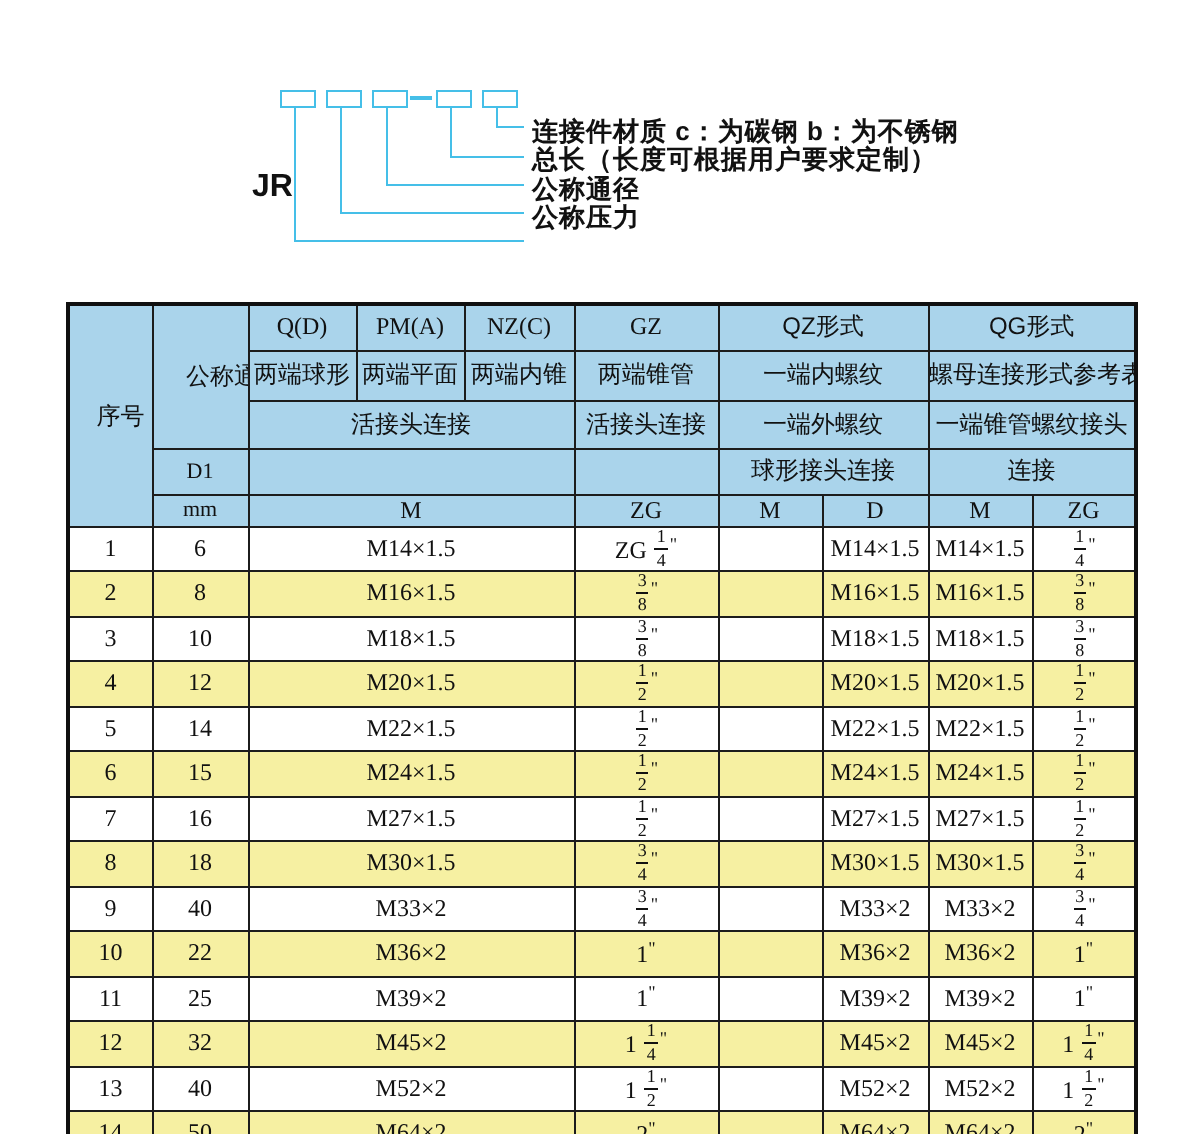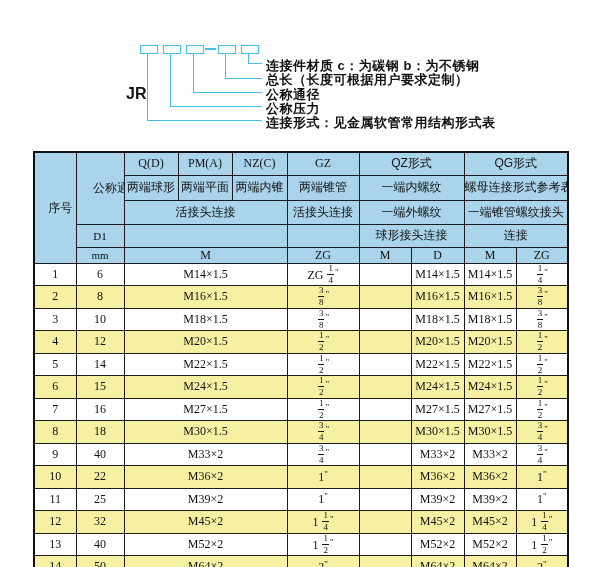--- a/index.html
+++ b/index.html
@@ -68,21 +68,20 @@
   <div class="cl" style="left:193px;top:92px;width:69px;height:1px;"></div>
   <div class="cl" style="left:170px;top:53px;width:1px;height:54px;"></div>
   <div class="cl" style="left:170px;top:106px;width:92px;height:1px;"></div>
   <div class="cl" style="left:147px;top:53px;width:1px;height:68px;"></div>
   <div class="cl" style="left:147px;top:120px;width:115px;height:1px;"></div>
 
   <div class="callout" style="top:57px;">连接件材质  c：为碳钢  b：为不锈钢</div>
   <div class="callout" style="top:71px;">总长（长度可根据用户要求定制）</div>
   <div class="callout" style="top:86px;">公称通径</div>
   <div class="callout" style="top:100px;">公称压力</div>
-  <div class="callout" style="top:114px;">连接形式：见金属软管常用结构形式表</div>
 
 
   <table class="ref">
     <colgroup>
       <col style="width:42px;">
         <col style="width:48px;">
       <col style="width:54px;">
         <col style="width:54px;">
         <col style="width:55px;">
       <col style="width:72px;">

